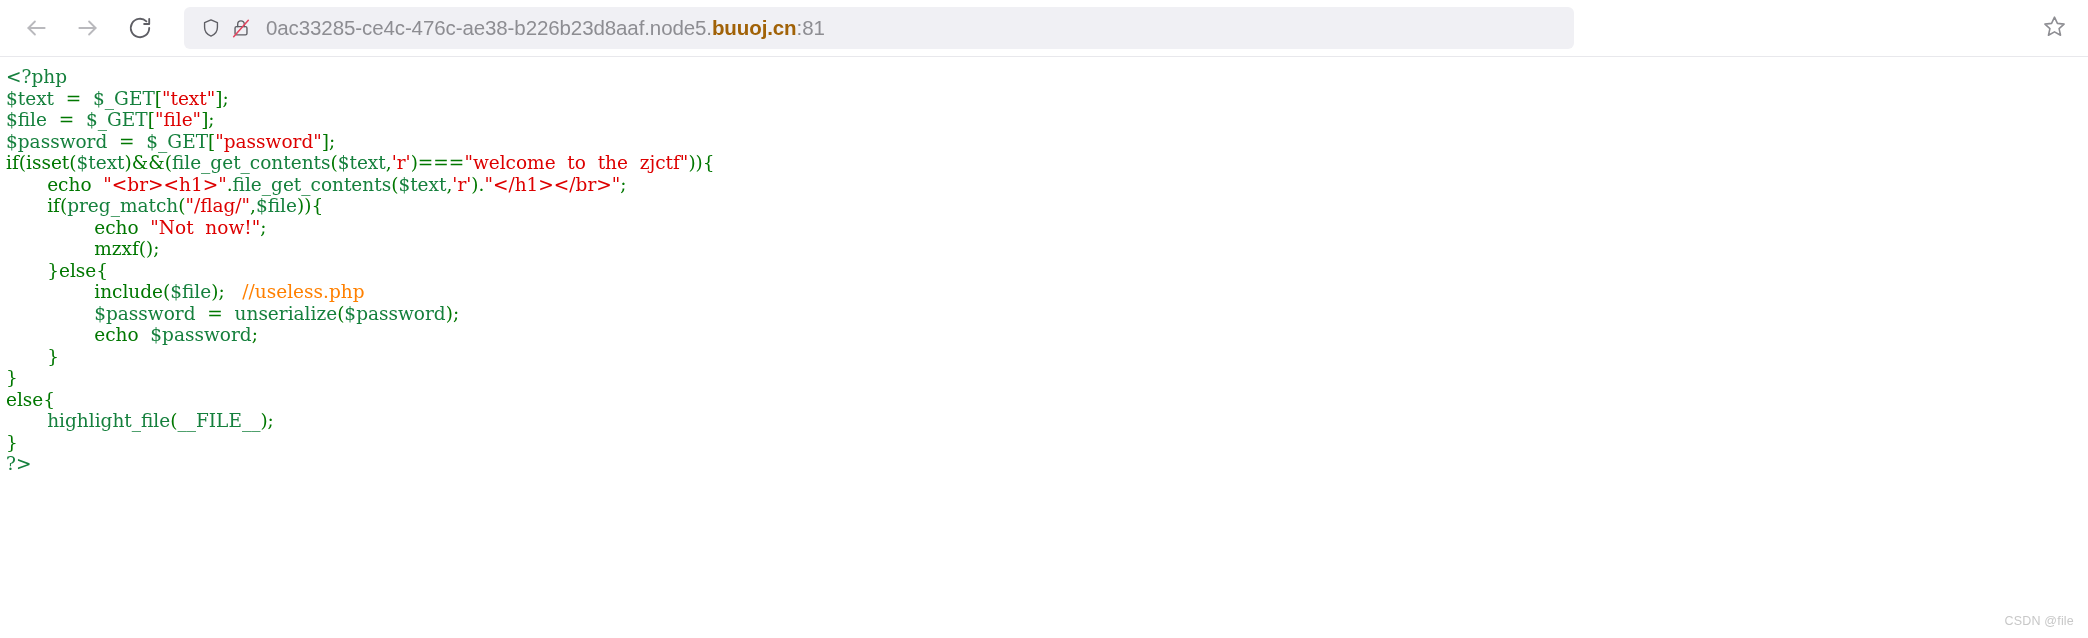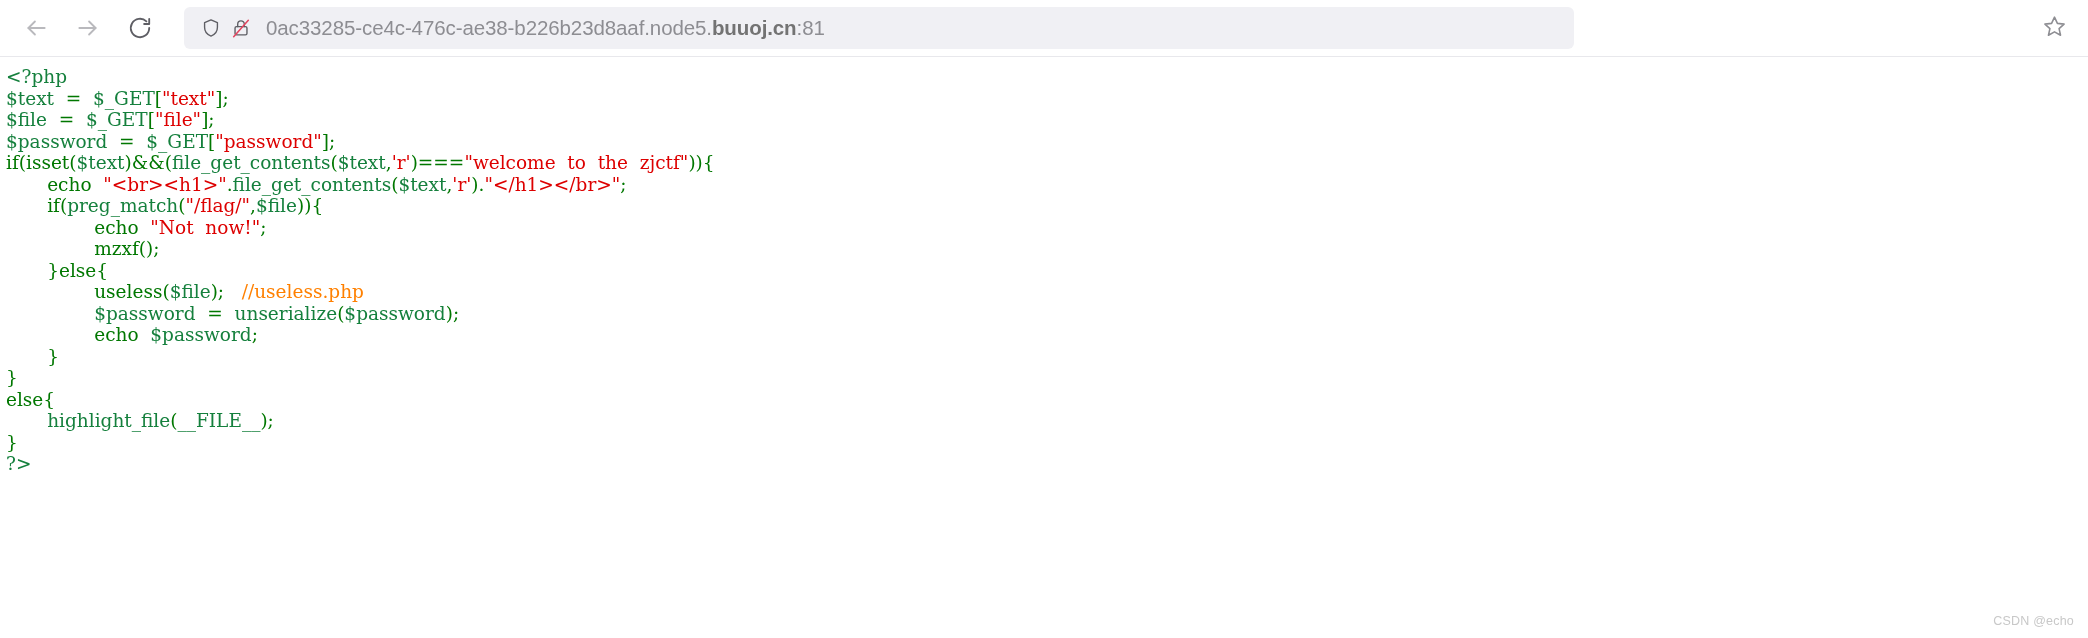--- a/index.html
+++ b/index.html
@@ -74,21 +74,21 @@
   .urlbar .ico.lock { margin-right: 6px; }
   .url-text {
     font-size: 20.5px;
     letter-spacing: -0.1px;
     color: #8d8d92;
     white-space: nowrap;
     overflow: hidden;
     font-family: "Liberation Sans", sans-serif;
     margin-left: 4px;
   }
-  .url-text .host-strong { color: #737373; font-weight: 700; }
+  .url-text .host-strong { color: #a16207; font-weight: 700; }
 
   .chrome-right {
     flex: 0 0 auto;
     display: flex;
     align-items: center;
     gap: 6px;
     padding-right: 2px;
   }
   .star-btn {
     width: 36px; height: 36px;
@@ -196,23 +196,23 @@
   <pre class="code" id="code-block"><span><span class="t-default">&lt;?php</span></span>
 <span><span class="t-default">$text</span><span class="t-html">  </span><span class="t-keyword">=</span><span class="t-html">  </span><span class="t-default">$_GET</span><span class="t-keyword">[</span><span class="t-string">"text"</span><span class="t-keyword">]</span><span class="t-keyword">;</span></span>
 <span><span class="t-default">$file</span><span class="t-html">  </span><span class="t-keyword">=</span><span class="t-html">  </span><span class="t-default">$_GET</span><span class="t-keyword">[</span><span class="t-string">"file"</span><span class="t-keyword">]</span><span class="t-keyword">;</span></span>
 <span><span class="t-default">$password</span><span class="t-html">  </span><span class="t-keyword">=</span><span class="t-html">  </span><span class="t-default">$_GET</span><span class="t-keyword">[</span><span class="t-string">"password"</span><span class="t-keyword">]</span><span class="t-keyword">;</span></span>
 <span><span class="t-keyword">if</span><span class="t-keyword">(</span><span class="t-keyword">isset</span><span class="t-keyword">(</span><span class="t-default">$text</span><span class="t-keyword">)</span><span class="t-keyword">&amp;&amp;</span><span class="t-keyword">(</span><span class="t-default">file_get_contents</span><span class="t-keyword">(</span><span class="t-default">$text</span><span class="t-keyword">,</span><span class="t-string">'r'</span><span class="t-keyword">)</span><span class="t-keyword">===</span><span class="t-string">"welcome  to  the  zjctf"</span><span class="t-keyword">)</span><span class="t-keyword">)</span><span class="t-keyword">{</span></span>
 <span><span class="t-keyword">       echo  </span><span class="t-string">"&lt;br&gt;&lt;h1&gt;"</span><span class="t-keyword">.</span><span class="t-default">file_get_contents</span><span class="t-keyword">(</span><span class="t-default">$text</span><span class="t-keyword">,</span><span class="t-string">'r'</span><span class="t-keyword">)</span><span class="t-keyword">.</span><span class="t-string">"&lt;/h1&gt;&lt;/br&gt;"</span><span class="t-keyword">;</span></span>
 <span><span class="t-keyword">       if</span><span class="t-keyword">(</span><span class="t-default">preg_match</span><span class="t-keyword">(</span><span class="t-string">"/flag/"</span><span class="t-keyword">,</span><span class="t-default">$file</span><span class="t-keyword">)</span><span class="t-keyword">)</span><span class="t-keyword">{</span></span>
 <span><span class="t-keyword">               echo  </span><span class="t-string">"Not  now!"</span><span class="t-keyword">;</span></span>
 <span><span class="t-keyword">               mzxf</span><span class="t-keyword">(</span><span class="t-keyword">)</span><span class="t-keyword">;</span></span>
 <span><span class="t-keyword">       }</span><span class="t-keyword">else</span><span class="t-keyword">{</span></span>
-<span><span class="t-keyword">               useless</span><span class="t-keyword">(</span><span class="t-default">$file</span><span class="t-keyword">)</span><span class="t-keyword">;</span><span class="t-html">   </span><span class="t-comment">//useless.php</span></span>
+<span><span class="t-keyword">               include</span><span class="t-keyword">(</span><span class="t-default">$file</span><span class="t-keyword">)</span><span class="t-keyword">;</span><span class="t-html">   </span><span class="t-comment">//useless.php</span></span>
 <span><span class="t-default">               $password</span><span class="t-html">  </span><span class="t-keyword">=</span><span class="t-html">  </span><span class="t-default">unserialize</span><span class="t-keyword">(</span><span class="t-default">$password</span><span class="t-keyword">)</span><span class="t-keyword">;</span></span>
 <span><span class="t-keyword">               echo  </span><span class="t-default">$password</span><span class="t-keyword">;</span></span>
 <span><span class="t-keyword">       }</span></span>
 <span><span class="t-keyword">}</span></span>
 <span><span class="t-keyword">else</span><span class="t-keyword">{</span></span>
 <span><span class="t-default">       highlight_file</span><span class="t-keyword">(</span><span class="t-default">__FILE__</span><span class="t-keyword">)</span><span class="t-keyword">;</span></span>
 <span><span class="t-keyword">}</span></span>
 <span><span class="t-default">?&gt;</span></span></pre>
-  <div class="watermark">CSDN @echo</div>
+  <div class="watermark">CSDN @file</div>
 </div>
 
 </body></html>

